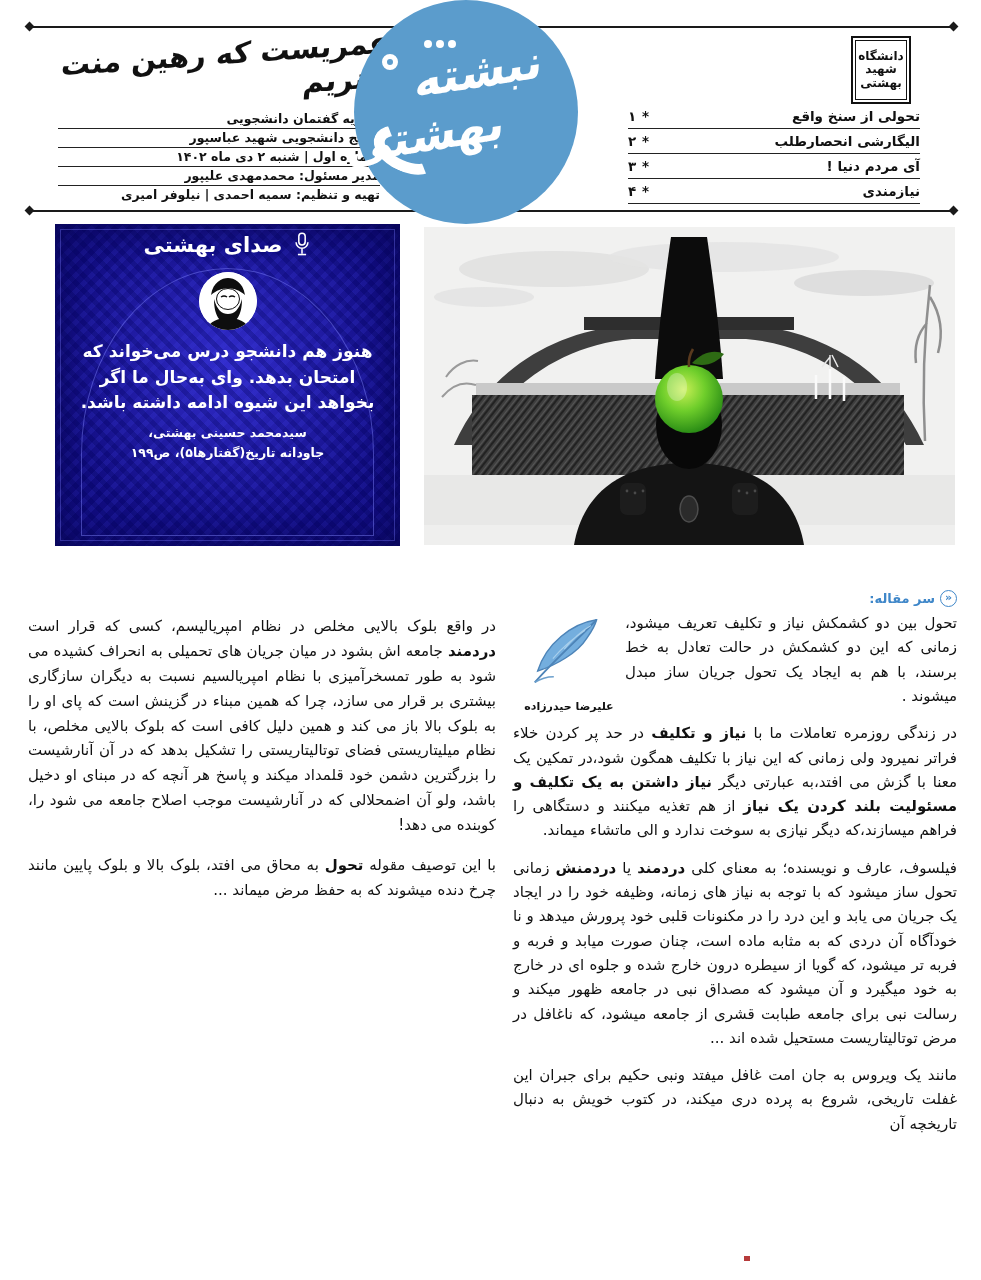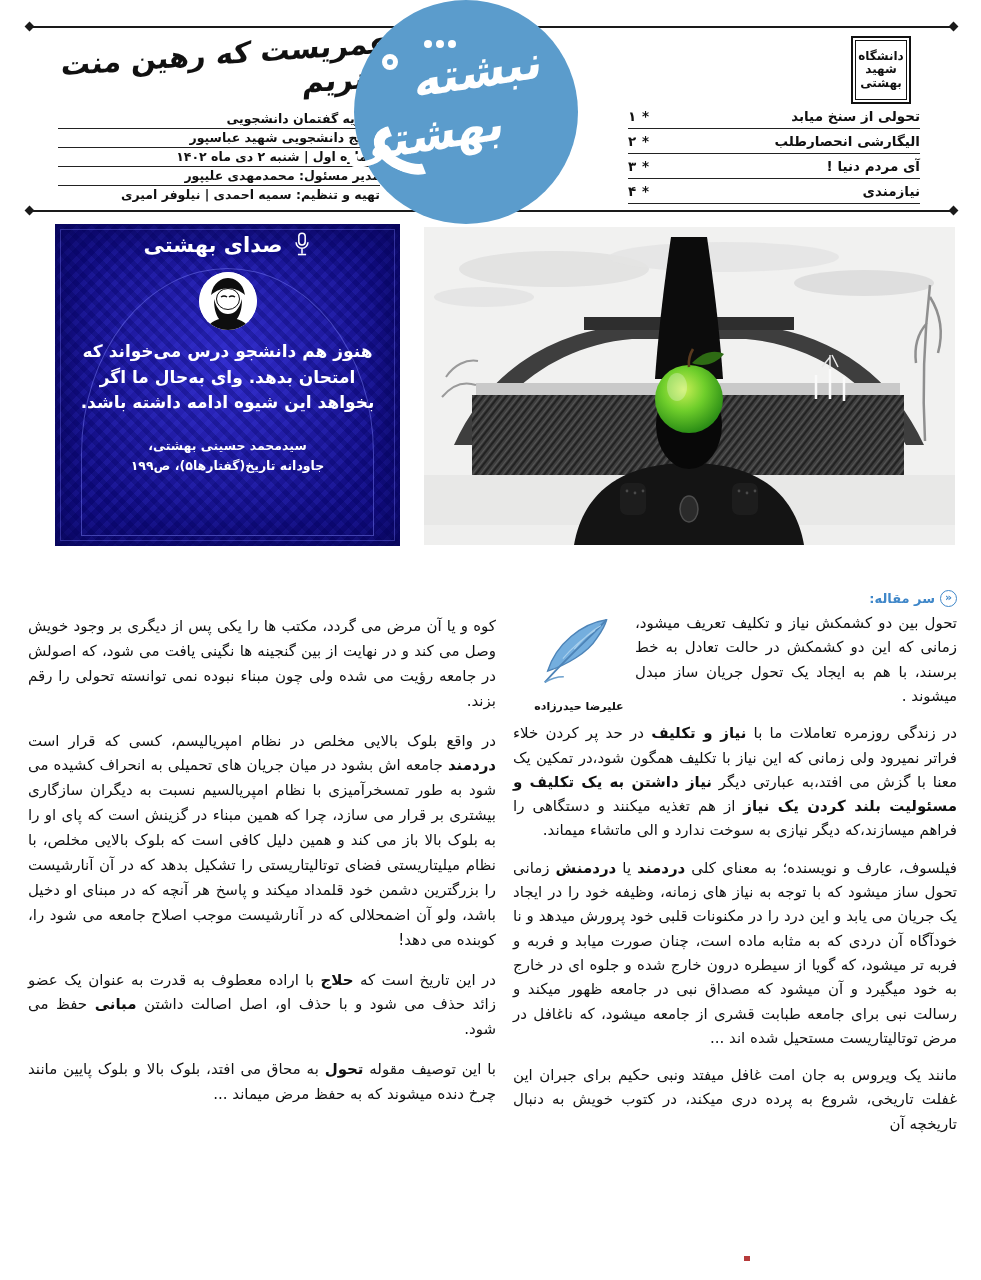--- a/index.html
+++ b/index.html
@@ -54,39 +54,39 @@
         repeating-linear-gradient(-45deg, rgba(60,60,220,.20) 0 5px, rgba(0,0,0,0) 5px 11px),
         radial-gradient(circle at 50% 44%, rgba(70,66,235,.5), rgba(12,8,110,.72) 72%);
       box-shadow:inset 0 0 46px #06044f;}
   .quote-card::before{content:"";position:absolute;left:26px;right:26px;top:44px;bottom:10px;
       border:1.5px solid rgba(130,135,255,.45);border-top-left-radius:150px 190px;border-top-right-radius:150px 190px;}
   .quote-card::after{content:"";position:absolute;inset:5px;border:1px solid rgba(110,110,240,.4);}
   .qc-brand{margin-top:7px;display:flex;align-items:center;gap:9px;font-size:21px;font-weight:bold;z-index:2;
       text-shadow:0 0 6px rgba(0,0,120,.9);}
   .qc-portrait{margin-top:13px;width:58px;height:58px;border-radius:50%;background:#fff;z-index:2;overflow:hidden;}
   .qc-quote{margin-top:9px;padding:0 20px;font-size:17px;font-weight:bold;line-height:1.5;text-align:center;z-index:2;}
-  .qc-attr{margin-top:22px;font-size:12.5px;font-weight:bold;z-index:2;}
+  .qc-attr{margin-top:9px;font-size:12.5px;font-weight:bold;z-index:2;}
   .qc-attr2{margin-top:5px;font-size:12.5px;font-weight:bold;z-index:2;}
 
   
   .photo{position:absolute;left:424px;top:227px;width:531px;height:318px;}
 
   
   .headline{position:absolute;left:0;top:549px;width:962px;text-align:center;font-size:41px;font-weight:bold;direction:rtl;}
 
   
   .col{position:absolute;direction:rtl;text-align:justify;font-size:15px;}
   .right-col{left:513px;top:588px;width:444px;line-height:1.62;}
   .left-col{left:28px;top:614px;width:468px;line-height:1.66;}
   .col p{margin:0 0 13px 0;}
   .left-col p{margin-bottom:15px;}
   .ed-head{display:flex;align-items:center;gap:5px;color:#3f87c9;font-size:13px;font-weight:bold;margin-bottom:2px;}
   .ed-icon{width:17px;height:17px;border:1.5px solid #3f87c9;border-radius:50%;display:flex;align-items:center;justify-content:center;
       font-size:11px;line-height:1;padding-bottom:2px;}
-  .feather-float{float:left;width:96px;margin:4px 8px 2px 18px;text-align:center;}
+  .feather-float{float:left;width:96px;margin:4px 8px 2px 8px;text-align:center;}
   .feather-author{font-size:11px;font-weight:bold;margin-top:0px;white-space:nowrap;}
   .page-dot{position:absolute;left:744px;top:1256px;width:6px;height:5px;background:#b63b3b;}
 </style>
 </head>
 <body>
 
 <div class="page">
 
   <div class="rule rule-top"></div>
   <div class="rule rule-mid"></div>
@@ -111,21 +111,21 @@
 
   <div class="sbu-box">
     <div class="sbu-inner">دانشگاه شهید بهشتی</div>
   </div>
 
   <div class="toc">
     <div class="toc-row">
       <span class="toc-num">۱</span>
       <span class="toc-star">*</span>
       <span class="toc-sp"></span>
-      <span class="toc-title">تحولی از سنخ میابد</span>
+      <span class="toc-title">تحولی از سنخ واقع</span>
     </div>
     <div class="toc-row">
       <span class="toc-num">۲</span>
       <span class="toc-star">*</span>
       <span class="toc-sp"></span>
       <span class="toc-title">الیگارشی انحصارطلب</span>
     </div>
     <div class="toc-row">
       <span class="toc-num">۳</span>
       <span class="toc-star">*</span>
@@ -238,20 +238,18 @@
         <div class="feather-author">علیرضا حیدرزاده</div>
       </span>
       <p><span>تحول بین دو کشمکش نیاز و تکلیف تعریف میشود، زمانی که این دو کشمکش در حالت تعادل به خط برسند، با هم به ایجاد یک تحول جریان ساز مبدل میشوند .</span></p>
     </div>
     <p><span>در زندگی روزمره تعاملات ما با </span><b>نیاز و تکلیف</b><span> در حد پر کردن خلاء فراتر نمیرود ولی زمانی که این نیاز با تکلیف همگون شود،در تمکین یک معنا با گزش می افتد،به عبارتی دیگر </span><b>نیاز داشتن به یک تکلیف و مسئولیت بلند کردن یک نیاز</b><span> از هم تغذیه میکنند و دستگاهی را فراهم میسازند،که دیگر نیازی به سوخت ندارد و الی ماتشاء میماند.</span></p>
     <p><span>فیلسوف، عارف و نویسنده؛ به معنای کلی </span><b>دردمند</b><span> یا </span><b>دردمنش</b><span> زمانی تحول ساز میشود که با توجه به نیاز های زمانه، وظیفه خود را در ایجاد یک جریان می یابد و این درد را در مکنونات قلبی خود پرورش میدهد و نا خودآگاه آن دردی که به مثابه ماده است، چنان صورت میابد و فربه و فربه تر میشود، که گویا از سیطره درون خارج شده و جلوه ای در خارج به خود میگیرد و آن میشود که مصداق نبی در جامعه ظهور میکند و رسالت نبی برای جامعه طبابت قشری از جامعه میشود، که ناغافل در مرض توتالیتاریست مستحیل شده اند ...</span></p>
     <p><span>مانند یک ویروس به جان امت غافل میفتد ونبی حکیم برای جبران این غفلت تاریخی، شروع به پرده دری میکند، در کتوب خویش به دنبال تاریخچه آن</span></p>
   </div>
 
   <div class="col left-col">
-    <p><span>کوه و یا آن مرض می گردد، مکتب ها را یکی پس از دیگری بر وجود خویش وصل می کند و در نهایت از بین گنجینه ها نگینی یافت می شود، که اصولش در جامعه رؤیت می شده ولی چون مبناء نبوده نمی توانسته تحولی را رقم بزند.</span></p>
     <p><span>در واقع بلوک بالایی مخلص در نظام امپریالیسم، کسی که قرار است </span><b>دردمند</b><span> جامعه اش بشود در میان جریان های تحمیلی به انحراف کشیده می شود به طور تمسخرآمیزی با نظام امپریالسیم نسبت به دیگران سازگاری بیشتری بر قرار می سازد، چرا که همین مبناء در گزینش است که پای او را به بلوک بالا باز می کند و همین دلیل کافی است که بلوک بالایی مخلص، با نظام میلیتاریستی فضای توتالیتاریستی را تشکیل بدهد که در آن آنارشیست را بزرگترین دشمن خود قلمداد میکند و پاسخ هر آنچه که در مبنای او دخیل باشد، ولو آن اضمحلالی که در آنارشیست موجب اصلاح جامعه می شود را، کوبنده می دهد!</span></p>
-    <p><span>در این تاریخ است که </span><b>حلاج</b><span> با اراده معطوف به قدرت به عنوان یک عضو زائد حذف می شود و با حذف او، اصل اصالت داشتن </span><b>مبانی</b><span> حفظ می شود.</span></p>
     <p><span>با این توصیف مقوله </span><b>تحول</b><span> به محاق می افتد، بلوک بالا و بلوک پایین مانند چرخ دنده میشوند که به حفظ مرض میماند ...</span></p>
   </div>
 
   <div class="page-dot"></div>
 </div>
 
 </body></html>

